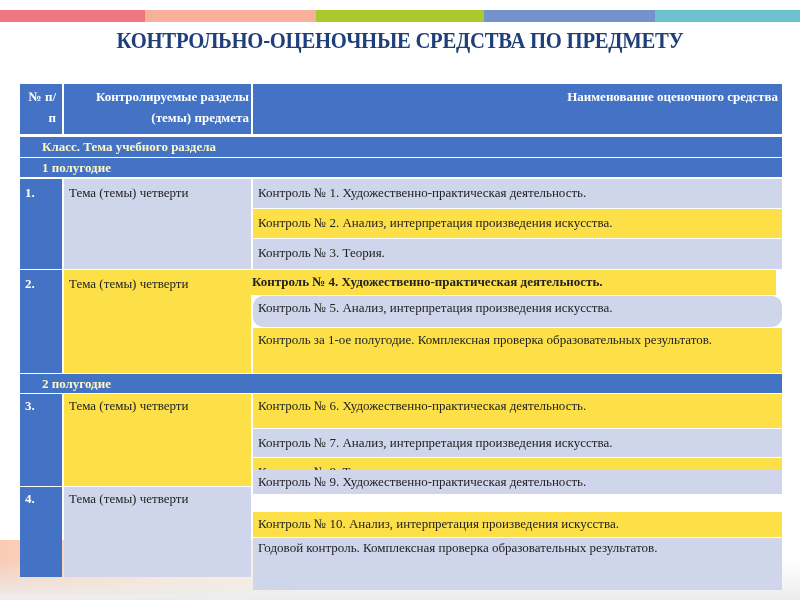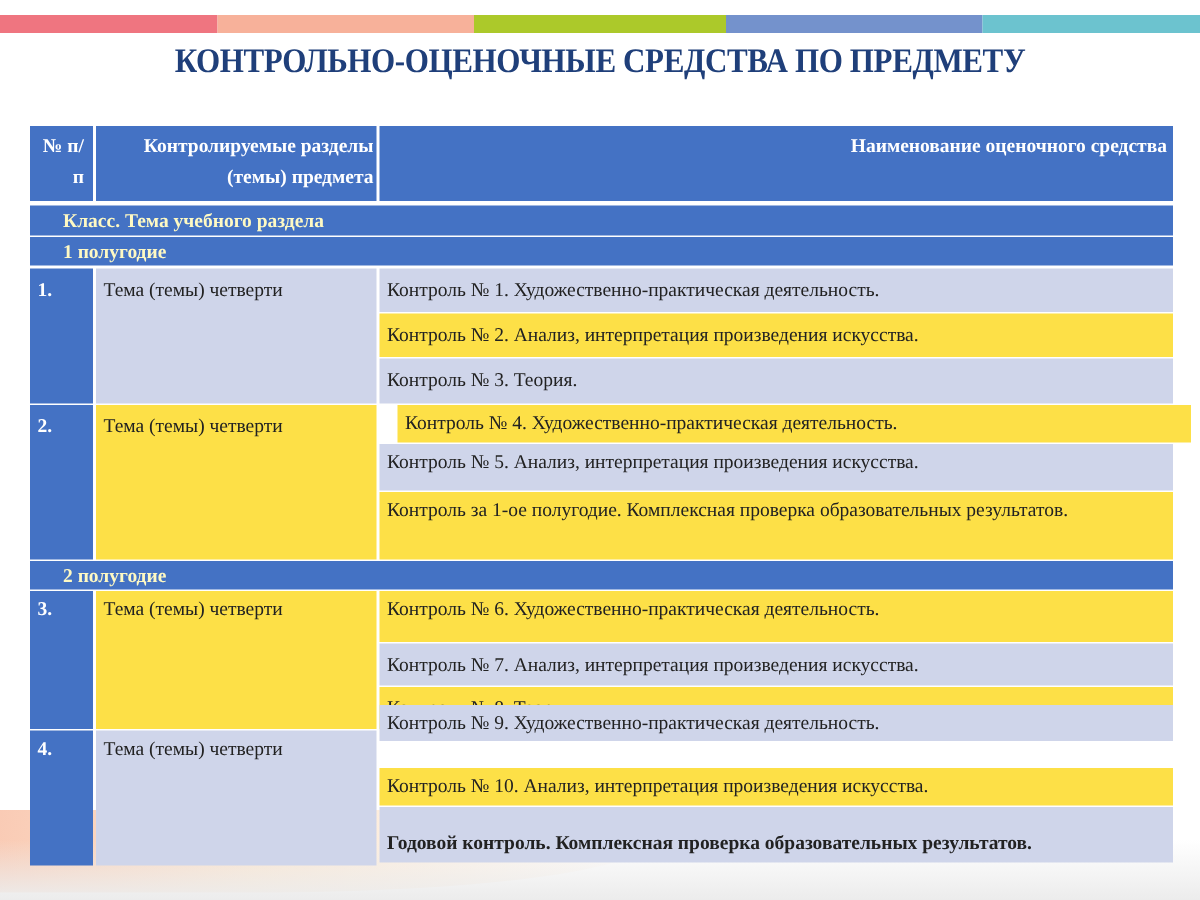--- a/index.html
+++ b/index.html
@@ -69,30 +69,30 @@
   <div class="cell band" style="left:0;top:74px;width:762px;height:19px;">1 полугодие</div>
 
   <div class="cell num" style="left:0;top:95px;width:42px;height:90px;">1.</div>
   <div class="cell dark" style="left:44px;top:95px;width:187px;height:90px;">Тема (темы) четверти</div>
   <div class="cell dark" style="left:233px;top:95px;width:529px;height:29px;">Контроль № 1. Художественно-практическая деятельность.</div>
   <div class="cell light" style="left:233px;top:125px;width:529px;height:29px;">Контроль № 2. Анализ, интерпретация произведения искусства.</div>
   <div class="cell dark" style="left:233px;top:155px;width:529px;height:30px;">Контроль № 3. Теория.</div>
 
   <div class="cell num" style="left:0;top:186px;width:42px;height:103px;">2.</div>
   <div class="cell light" style="left:44px;top:186px;width:187px;height:103px;">Тема (темы) четверти</div>
-  <div class="cell light" style="left:245px;top:186px;width:529px;height:25px;padding-top:2px;">Контроль № 4. Художественно-практическая деятельность.</div>
-  <div class="cell dark" style="left:233px;top:212px;width:529px;height:31px;padding-top:2px;">Контроль № 5. Анализ, интерпретация произведения искусства.</div>
+  <div class="cell light" style="left:227px;top:186px;width:529px;height:25px;padding-top:2px;font-weight:bold;">Контроль № 4. Художественно-практическая деятельность.</div>
+  <div class="cell dark" style="left:233px;top:212px;width:529px;height:31px;padding-top:2px;border-radius:10px;">Контроль № 5. Анализ, интерпретация произведения искусства.</div>
   <div class="cell light justify" style="left:233px;top:244px;width:529px;height:45px;padding-top:2px;">Контроль за 1-ое полугодие. Комплексная проверка образовательных результатов.</div>
 
   <div class="cell band" style="left:0;top:290px;width:762px;height:19px;">2 полугодие</div>
 
   <div class="cell num" style="left:0;top:310px;width:42px;height:92px;padding-top:2px;">3.</div>
   <div class="cell light" style="left:44px;top:310px;width:187px;height:92px;padding-top:2px;">Тема (темы) четверти</div>
   <div class="cell light" style="left:233px;top:310px;width:529px;height:34px;padding-top:2px;">Контроль № 6. Художественно-практическая деятельность.</div>
   <div class="cell dark" style="left:233px;top:345px;width:529px;height:28px;">Контроль № 7. Анализ, интерпретация произведения искусства.</div>
   <div class="cell light" style="left:233px;top:374px;width:529px;height:28px;">Контроль № 8. Теория.</div>
 
   <div class="cell num" style="left:0;top:403px;width:42px;height:90px;padding-top:2px;">4.</div>
   <div class="cell dark" style="left:44px;top:403px;width:187px;height:90px;padding-top:2px;">Тема (темы) четверти</div>
   <div class="cell dark" style="left:233px;top:386px;width:529px;height:24px;padding-top:2px;">Контроль № 9. Художественно-практическая деятельность.</div>
   <div class="cell light" style="left:233px;top:428px;width:529px;height:25px;padding-top:2px;">Контроль № 10. Анализ, интерпретация произведения искусства.</div>
-  <div class="cell dark" style="left:233px;top:454px;width:529px;height:37px;padding-top:14px;font-weight:bold;">Годовой контроль. Комплексная проверка образовательных результатов.</div>
+  <div class="cell dark" style="left:233px;top:454px;width:529px;height:52px;padding-top:0;">Годовой контроль. Комплексная проверка образовательных результатов.</div>
 </div>
 
 </body></html>

